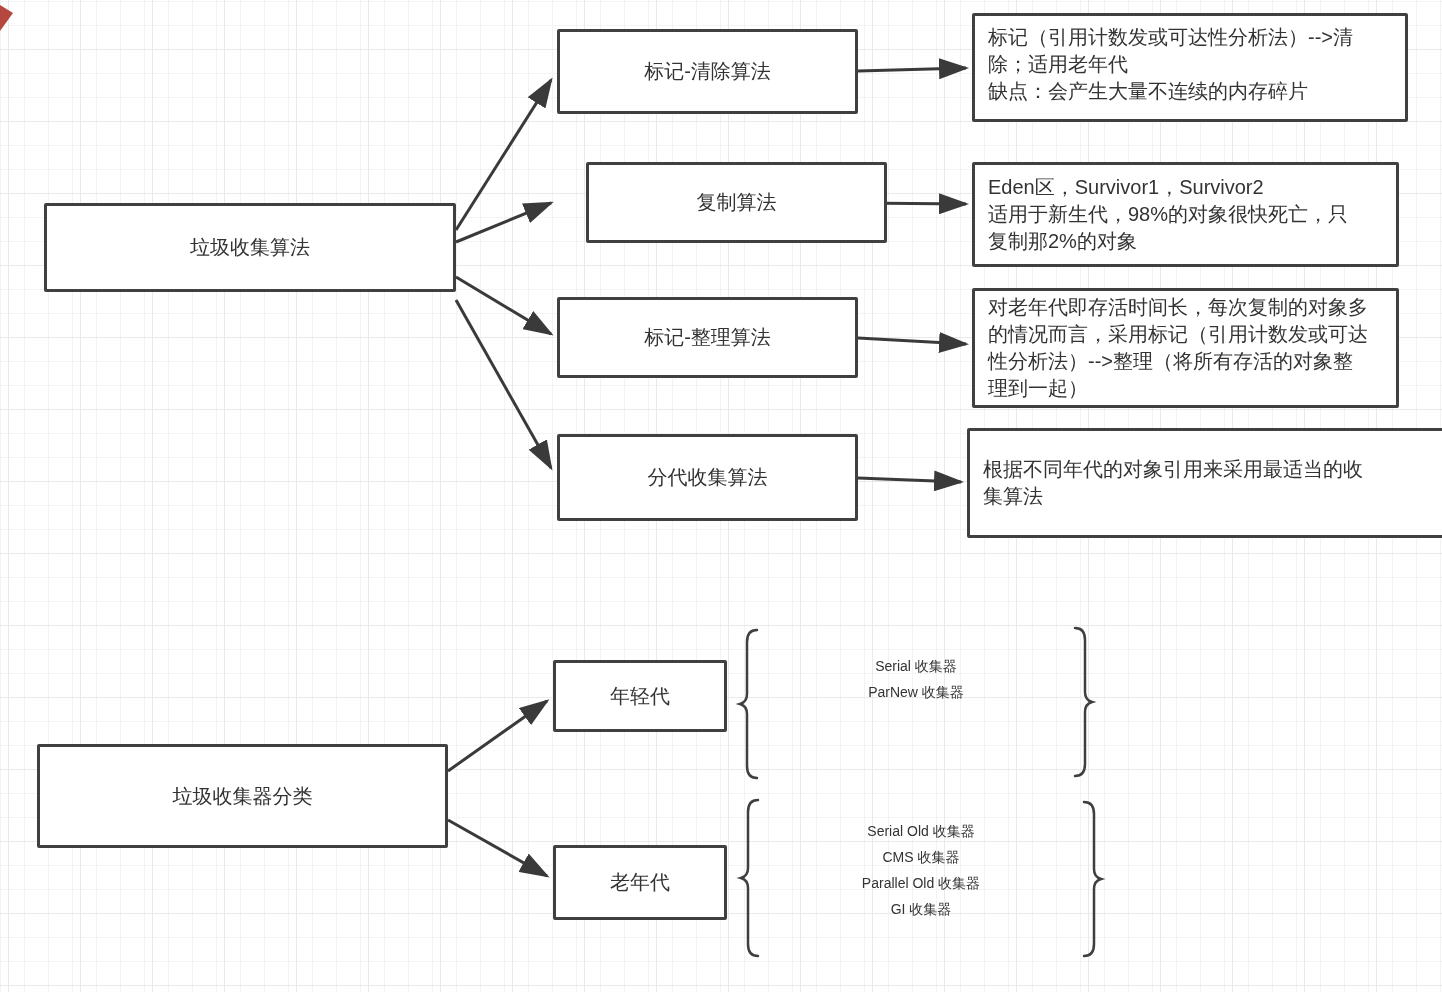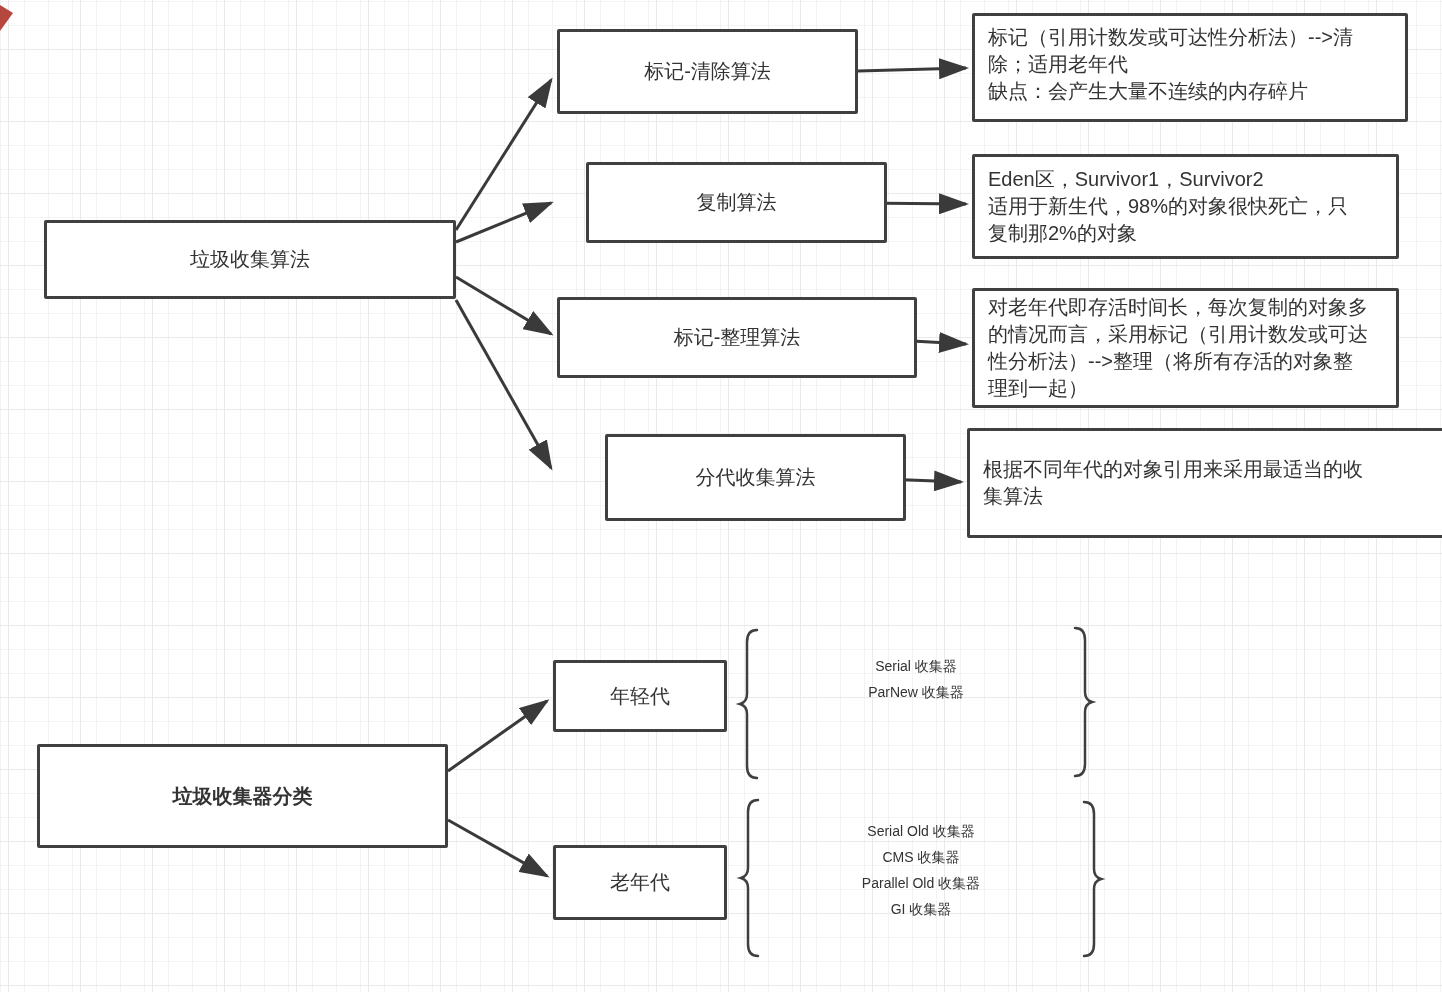--- a/index.html
+++ b/index.html
@@ -26,31 +26,31 @@
     display:flex;align-items:center;justify-content:center;
     font-size:20px;line-height:27px;color:#333333;
   }
   .detail{
     justify-content:flex-start;text-align:left;
     padding:8px 13px;white-space:pre-line;
   }
   .detail.vcenter{align-items:center;}
   .detail.vtop{align-items:flex-start;}
   
-  #node-a {left:44px; top:220px; width:412px; height:79px;}
+  #node-a {left:44px; top:203px; width:412px; height:89px;}
   #node-b1{left:557px; top:29px;  width:301px; height:85px;}
   #node-b2{left:557px; top:162px; width:301px; height:81px;margin-left:29px;}
-  #node-b3{left:557px; top:297px; width:360px; height:81px;}
-  #node-b4{left:557px; top:434px; width:301px; height:87px;margin-left:48px;}
+  #node-b3{left:557px; top:297px; width:301px; height:81px;}
+  #node-b4{left:557px; top:434px; width:301px; height:87px;}
   #node-c1{left:972px; top:13px;  width:436px; height:109px;}
-  #node-c2{left:972px; top:154px; width:427px; height:105px;}
+  #node-c2{left:972px; top:162px; width:427px; height:105px;}
   #node-c3{left:972px; top:288px; width:427px; height:120px;}
   #node-c4{left:967px; top:428px; width:518px; height:110px;}
   
-  #node-d {left:37px;  top:744px; width:411px; height:104px;font-weight:bold;}
+  #node-d {left:37px;  top:744px; width:411px; height:104px;}
   #node-e1{left:553px; top:660px; width:174px; height:72px;}
   #node-e2{left:553px; top:845px; width:174px; height:75px;text-align:right;}
   .collector-list{
     position:absolute;text-align:center;
     font-size:14px;line-height:26px;color:#333333;
   }
   #young-list{left:746px; top:653px; width:340px;}
   #old-list {left:748px; top:818px; width:346px;}
 </style>
 </head>

